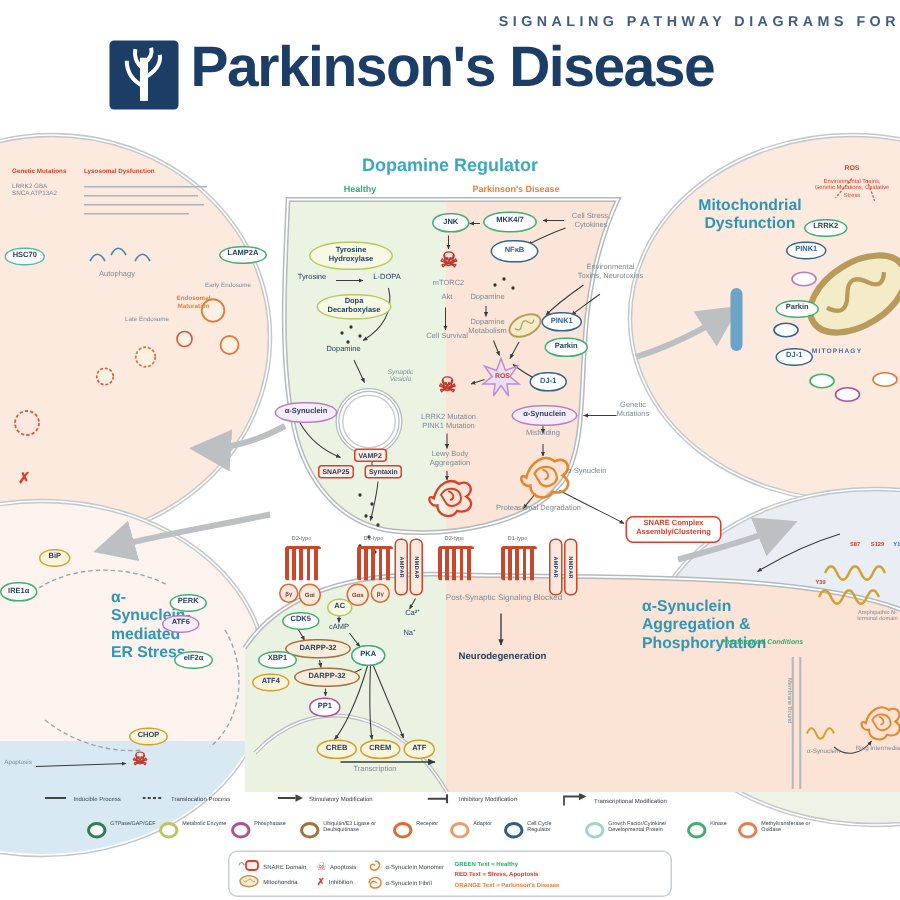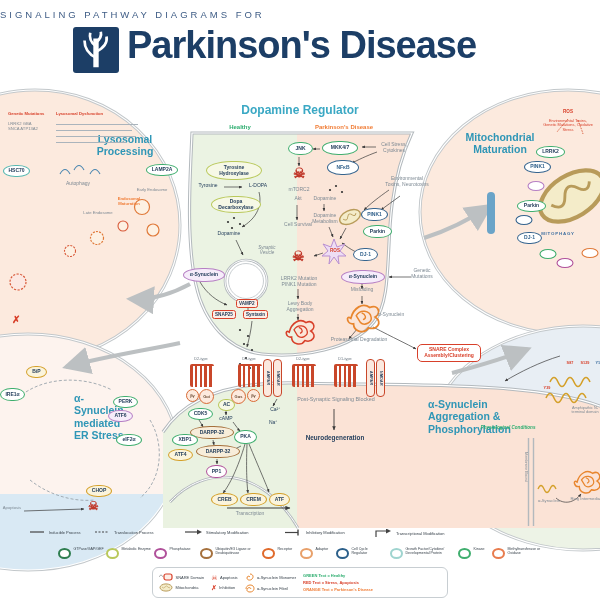--- a/index.html
+++ b/index.html
@@ -1,21 +1,21 @@
 <!DOCTYPE html>
 <html><head>
 <meta charset="utf-8">
 <style>
   html,body{margin:0;padding:0;background:#fff;}
   .stage{position:relative;width:600px;height:600px;background:#fff;overflow:hidden;
          font-family:"Liberation Sans",sans-serif;}
   svg.layer{position:absolute;left:0;top:0;pointer-events:none;}
   
-  .subtitle{position:absolute;left:0;top:9px;width:600px;text-align:left;color:#3e5c85;
-            font-weight:normal;font-size:9.5px;letter-spacing:3px;}
+  .subtitle{position:absolute;left:0;top:9px;width:600px;text-align:right;color:#3e5c85;
+            font-weight:bold;font-size:9.5px;letter-spacing:3px;}
   .logo{position:absolute;left:73px;top:27px;width:46px;height:46px;background:#1c3e66;border-radius:3px;}
   .big-title{position:absolute;left:127px;top:24px;width:440px;color:#1c3e66;font-weight:bold;
              font-size:38px;letter-spacing:-1px;}
   
   .lbl{position:absolute;font-size:5px;line-height:1.15;color:#4a5560;text-align:center;}
   .navy{color:#27415e}.gray{color:#7e8a94}.it{font-style:italic}.b{font-weight:bold}
   .pre{white-space:pre-line}
   .red-t{color:#d8402a}.orange-t{color:#f07c35}.green-t{color:#2fae70}
   .center-title{position:absolute;font-size:12px;font-weight:bold;color:#3aa8c4;text-align:center;}
   .sec-title{position:absolute;color:#2f96b6;font-weight:bold;font-size:10.5px;line-height:1.18;}
@@ -275,22 +275,21 @@
       <g stroke="#fff" stroke-width="1.4" fill="none">
         <path d="M12,16 C8,14 6,11 6,7"></path>
         <path d="M12,13 C16,11 18,8 17.5,5"></path>
         <path d="M12,10 C9,8 8.5,5 9,3"></path>
         <path d="M12,8 C14,6.5 15,4.5 14.5,2.5"></path>
       </g>
     </svg>
   </div>
   <div class="big-title">Parkinson's Disease</div>
 
-  <div class="sec-title" style="left:88px;top:133px;width:74px;text-align:center;">Lysosomal Processing</div>
-  <div class="sec-title" style="left:452px;top:131px;width:96px;text-align:center;">Mitochondrial Maturation</div>
+  <div class="sec-title" style="left:452px;top:131px;width:96px;text-align:center;">Mitochondrial Dysfunction</div>
   <div class="sec-title" style="left:74px;top:392px;width:56px;">α-Synuclein-mediated ER Stress</div>
   <div class="sec-title" style="left:428px;top:398px;width:92px;">α-Synuclein Aggregation &amp; Phosphorylation</div>
 
   <div class="center-title" style="left:230px;top:103px;width:140px;">Dopamine Regulator</div>
   <div class="lbl b green-t" style="left:205px;top:124px;width:70px;font-size:6px;">Healthy</div>
   <div class="lbl b orange-t" style="left:288px;top:124px;width:112px;font-size:6px;">Parkinson's Disease</div>
 
   <div class="oval yg" style="left:206px;top:161px;width:56px;height:19px;">
       <span>Tyrosine Hydroxylase</span>
     </div>

